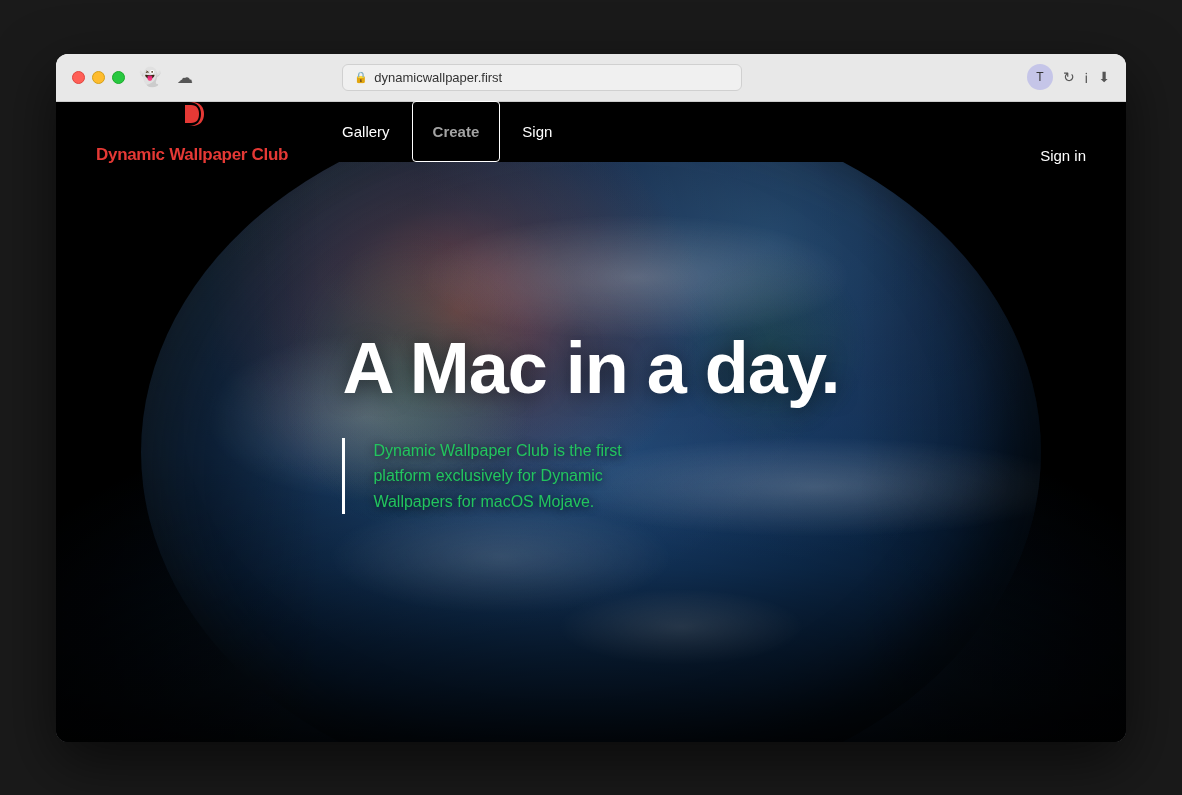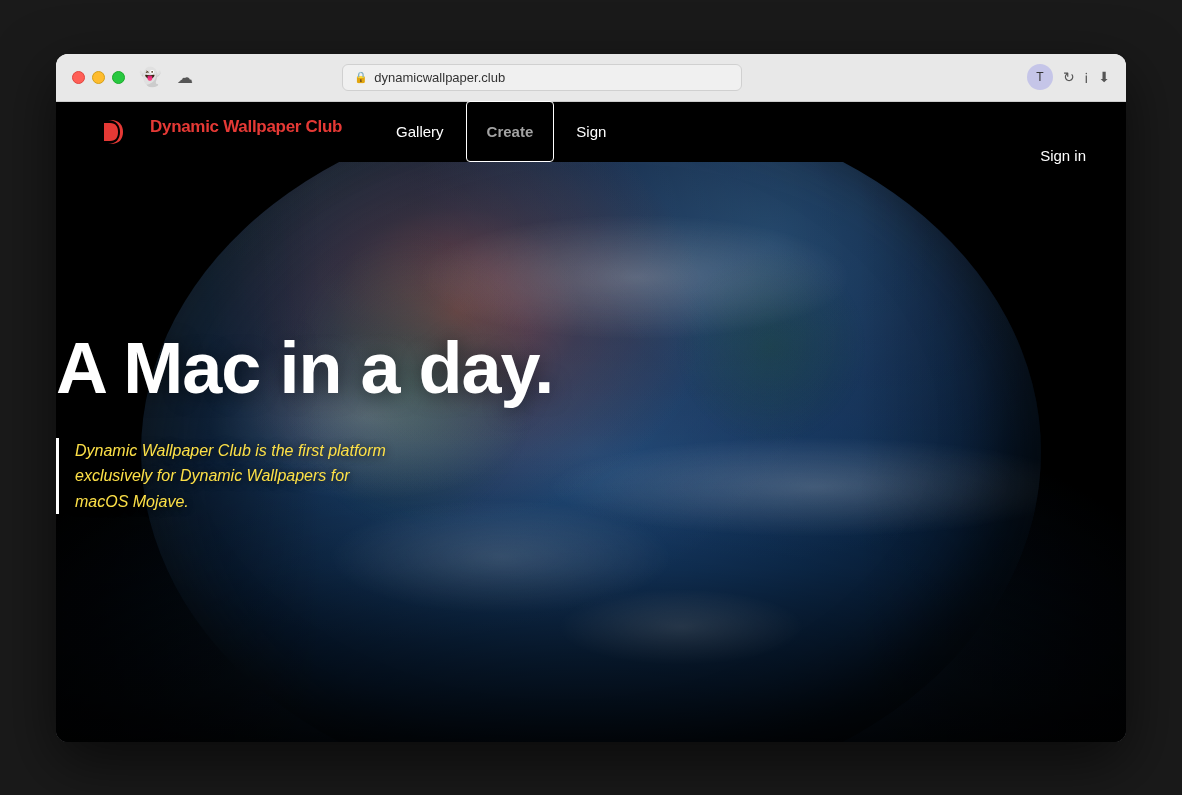--- a/index.html
+++ b/index.html
@@ -117,23 +117,24 @@
       display: flex;
       align-items: center;
       padding: 0 40px;
       height: 60px;
       position: relative;
       z-index: 10;
     }
 
     .nav-logo {
       display: flex;
-      align-items: flex-start;
-      gap: 24px;
+      align-items: center;
+      gap: 16px;
       text-decoration: none;
+      flex-direction: column;
     }
 
     .logo-icon {
       width: 30px;
       height: 30px;
       color: #e53935;
     }
 
     .nav-brand {
       color: #e53935;
@@ -175,21 +176,21 @@
       margin-top: 48px;
     }
 
     
     .hero {
       position: relative;
       height: 580px;
       overflow: hidden;
       display: flex;
       flex-direction: column;
-      align-items: flex-start;
+      align-items: center;
       justify-content: center;
     }
 
     .hero-bg {
       position: absolute;
       inset: 0;
       background:
         radial-gradient(ellipse 85% 75% at 50% 90%,
           #1a3a5c 0%,
           #0d2847 15%,
@@ -305,29 +306,28 @@
       color: #fff;
       font-size: 72px;
       font-weight: 700;
       letter-spacing: -1px;
       line-height: 1.1;
       text-shadow: 0 2px 20px rgba(0,0,0,0.5);
       margin-bottom: 30px;
     }
 
     .hero-description {
-      color: #fde047;
+      color: #22c55e;
       font-size: 16px;
       line-height: 1.6;
       max-width: 340px;
       text-align: left;
-      padding-left: 16px;
+      padding-left: 28px;
       border-left: 3px solid #fff;
       text-shadow: 0 1px 8px rgba(0,0,0,0.8);
-      font-style: italic;
     }
   </style>
 </head>
 <body>
 
 <div class="browser-window">
 
   <div class="browser-chrome">
     <div class="traffic-lights">
       <div class="traffic-light tl-red"></div>
@@ -338,21 +338,21 @@
     <div class="browser-icon">
       <span>👻</span>
     </div>
 
     <div class="cloud-icon">
       <span>☁</span>
     </div>
 
     <div class="address-bar">
       <span class="lock-icon">🔒</span>
-      <span>dynamicwallpaper.club</span>
+      <span>dynamicwallpaper.first</span>
     </div>
 
     <div class="browser-actions">
       <div class="browser-action-btn">T</div>
       <span class="browser-action-icon">↻</span>
       <span class="browser-action-icon">ℹ</span>
       <span class="browser-action-icon">⬇</span>
     </div>
   </div>
 

